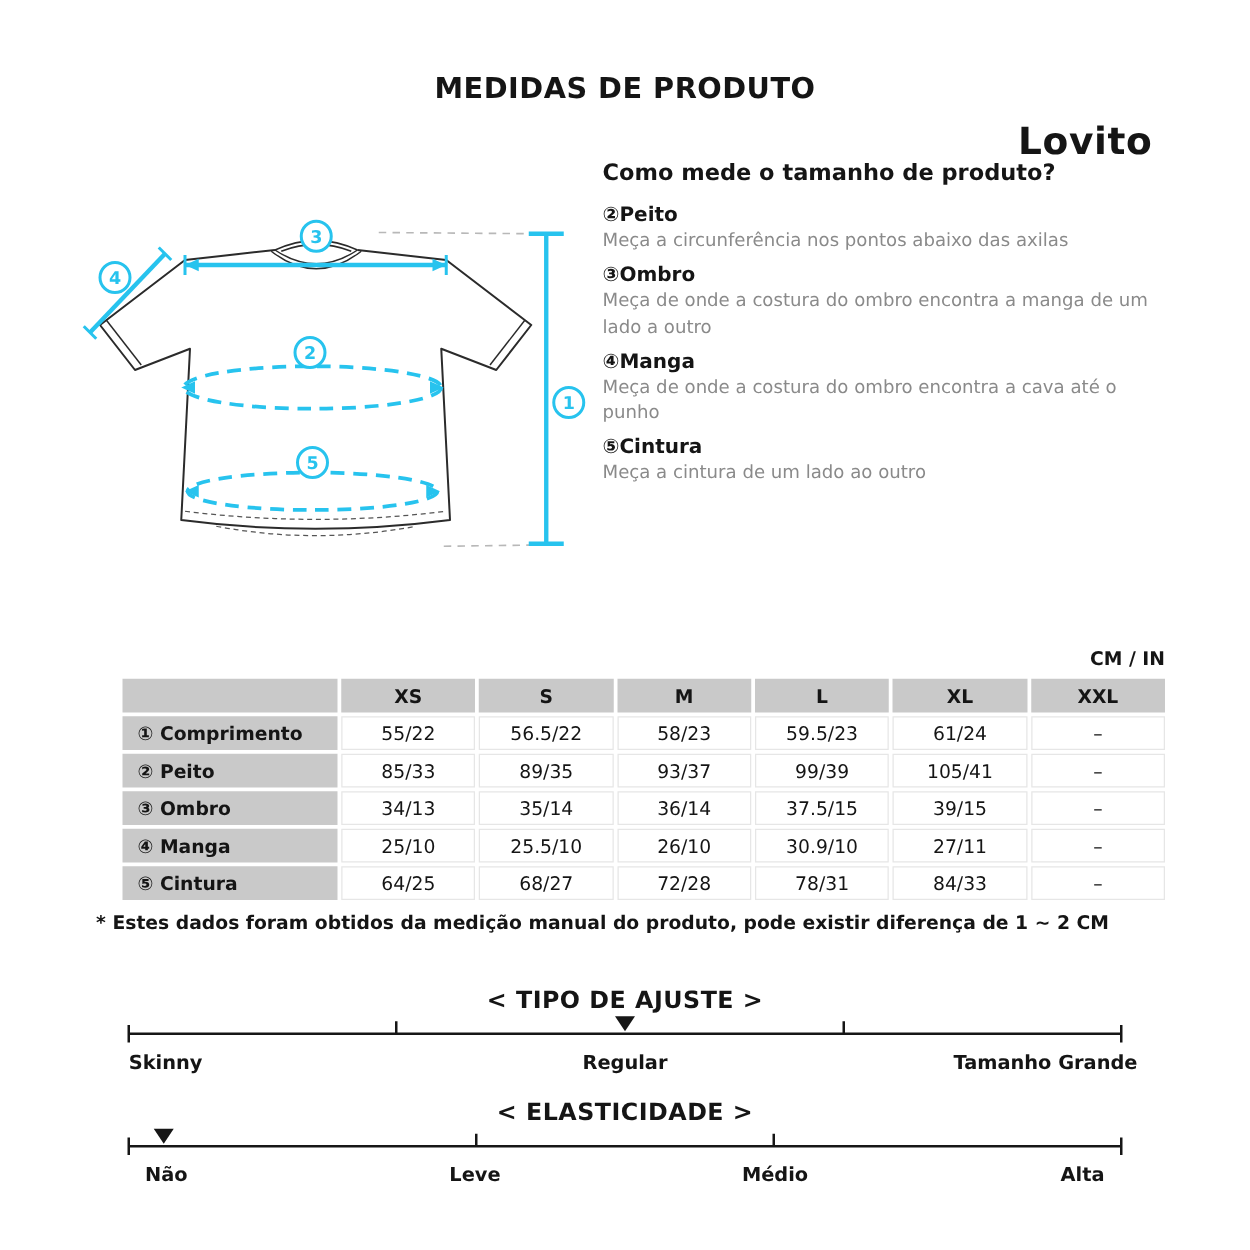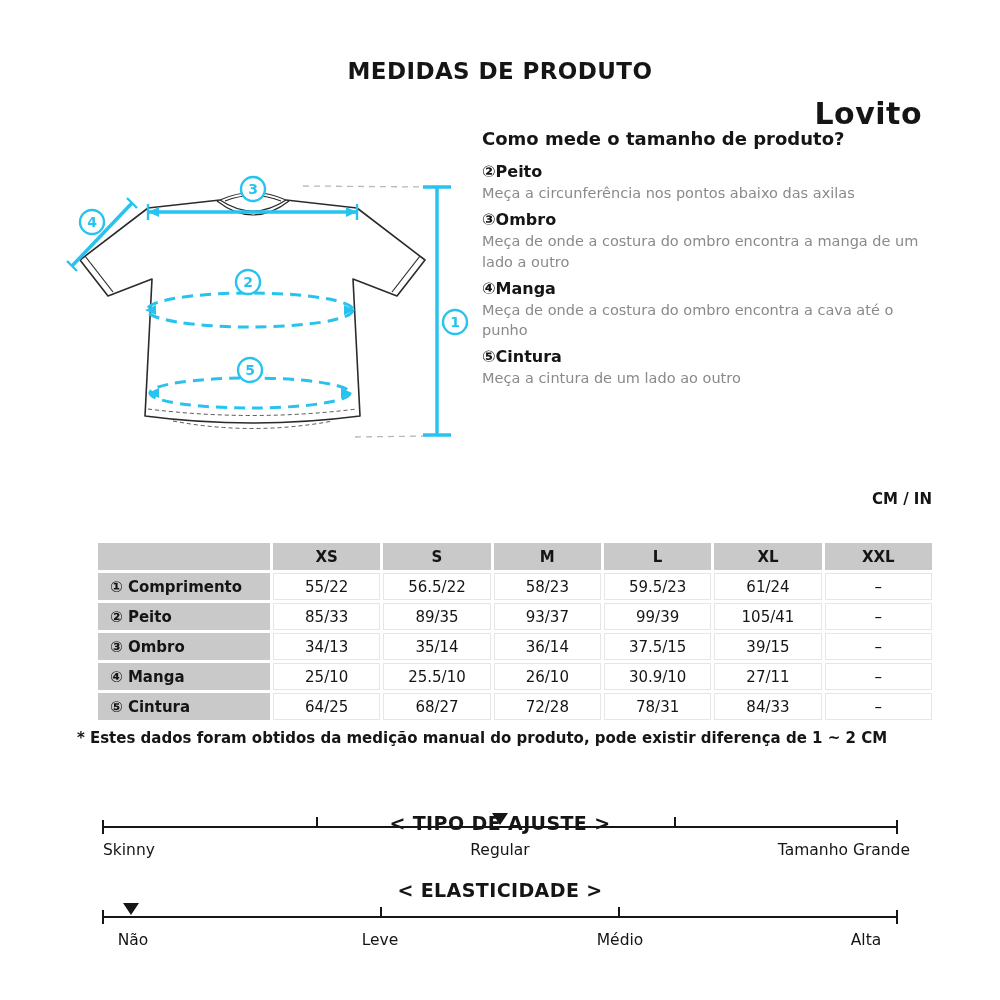--- a/index.html
+++ b/index.html
@@ -33,21 +33,21 @@
   .cyan polygon { fill:#27c3ee; }
   .marker circle { fill:#fff; stroke:#27c3ee; stroke-width:2.4; }
   .marker text { fill:#27c3ee; font-size:14px; font-weight:bold; text-anchor:middle;
                  font-family:"DejaVu Sans","Liberation Sans",sans-serif; }
 
   .guide { position:absolute; left:482px; top:128px; width:458px; }
   .guide-title { font-size:18px; font-weight:bold; margin-bottom:13px; }
   .guide-label { font-size:16px; font-weight:bold; margin-top:7px; }
   .guide-desc  { font-size:14.5px; color:#8a8a8a; line-height:1.4; margin-top:2px; }
 
-  .unit { position:absolute; top:490px; right:68px; font-size:15px; font-weight:bold;text-align:right; }
+  .unit { position:absolute; top:518px; right:68px; font-size:15px; font-weight:bold;text-align:right; }
 
   .size-table {
     position:absolute; left:95px; top:515px; width:840px;
     border-collapse:separate; border-spacing:3px; table-layout:fixed;margin-top:25px;
   }
   .size-table th, .size-table td {
     height:27px; text-align:center; font-size:15px; vertical-align:middle;
   }
   .size-table th { background:#c9c9c9; font-weight:bold; }
   .size-table td.rowlabel { background:#c9c9c9; text-align:left; padding-left:12px; font-weight:bold; }
@@ -55,37 +55,37 @@
 
   .footnote {
     position:absolute; top:729px; left:0; width:964px; text-align:center;
     font-size:15px; font-weight:bold; white-space:nowrap;
   }
 
   .scale-title {
     position:absolute; left:0; width:1000px; text-align:center;
     font-size:19px; font-weight:bold; letter-spacing:0.4px;
   }
-  .fit-title   { top:812px; }
+  .fit-title   { top:789px; }
   .elast-title { top:879px; }
 
   .scale-line { position:absolute; left:103px; width:794px; height:2px; background:#161616; }
   .fit-line   { top:826px; }
   .elast-line { top:916px; }
 
   .tick { position:absolute; width:2px; background:#161616; top:-9px; height:10px; transform:translateX(-50%); }
   .tick.end { top:-6px; height:14px; }
   .tri {
     position:absolute; top:-13px; transform:translateX(-50%);
     width:0; height:0;
     border-left:8px solid transparent; border-right:8px solid transparent;
     border-top:12px solid #161616;
   }
 
-  .scale-label { position:absolute; font-size:15.5px; font-weight:normal; white-space:nowrap; }
+  .scale-label { position:absolute; font-size:15.5px; font-weight:bold; white-space:nowrap; }
   .fit-labels   .scale-label { top:841px; }
   .elast-labels .scale-label { top:931px; }
   .lx-center { transform:translateX(-50%); }
   .lx-right  { transform:translateX(-100%); }
 </style>
 </head>
 <body>
 
 <div class="page">
 

